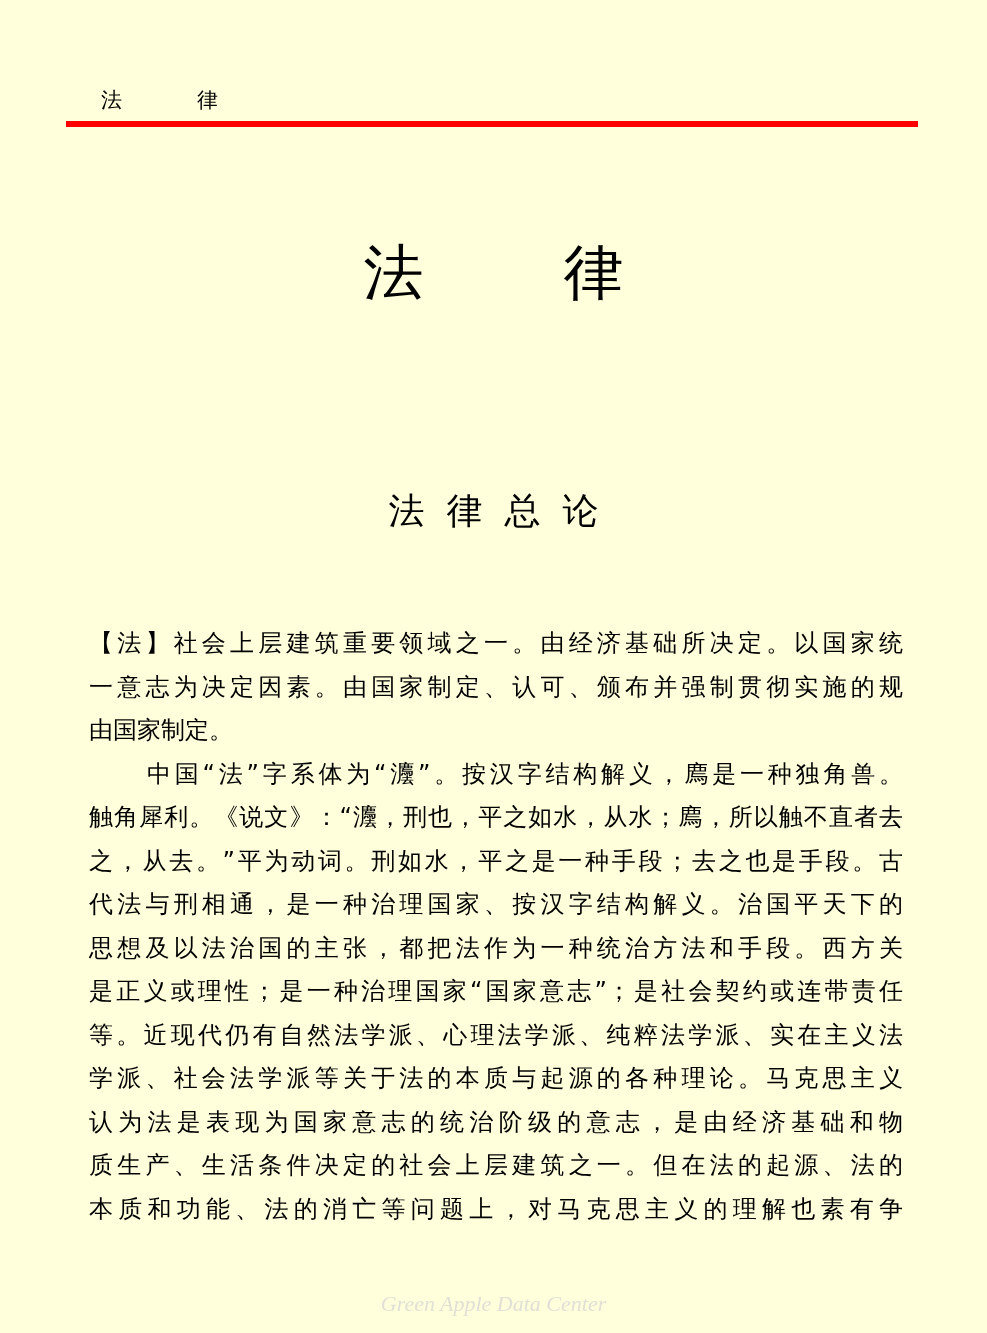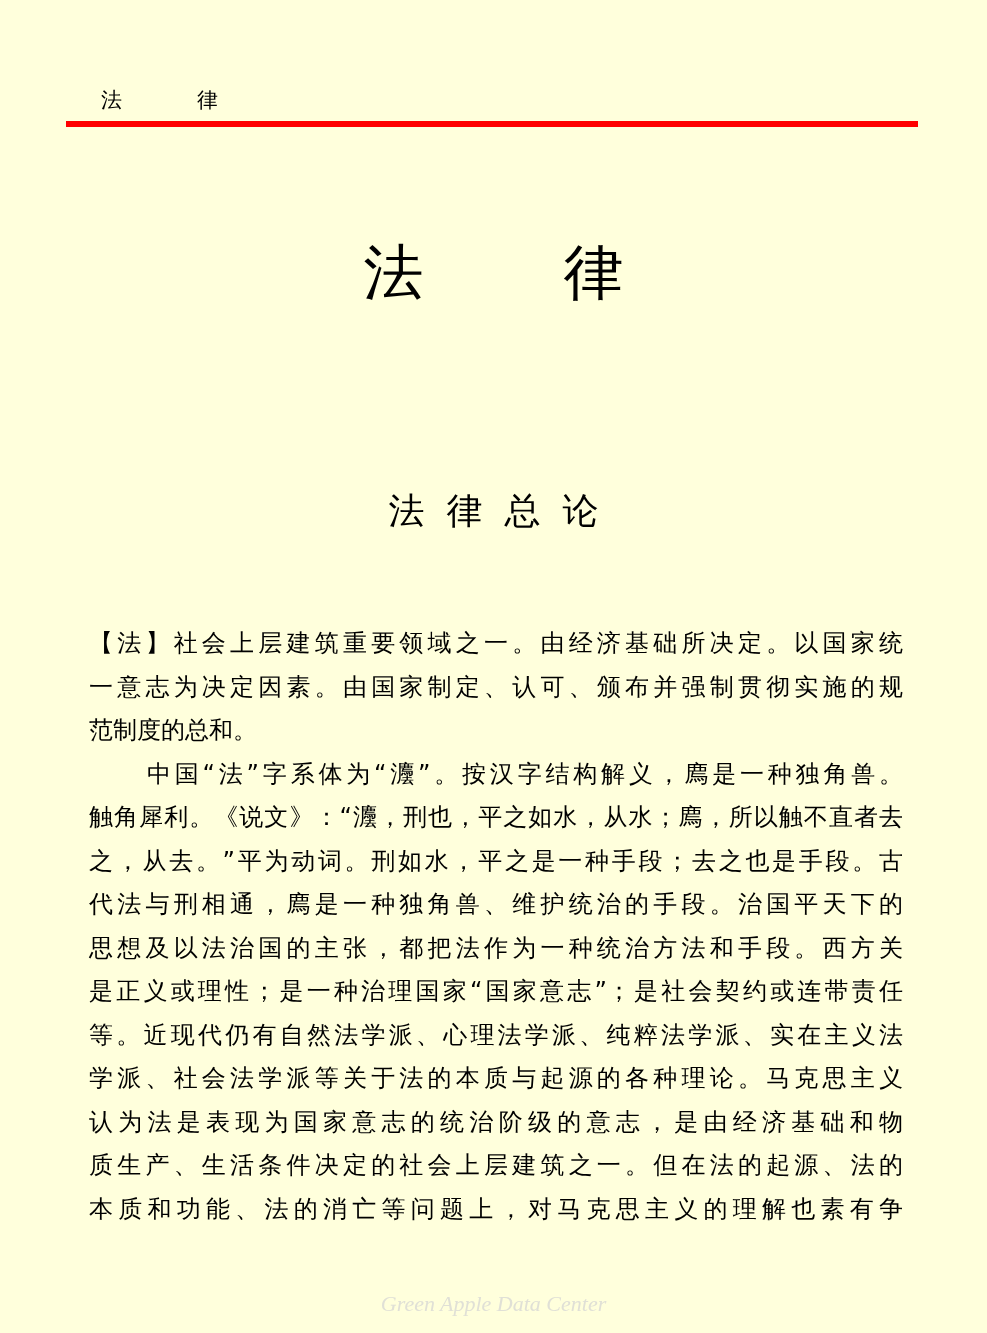--- a/index.html
+++ b/index.html
@@ -115,25 +115,25 @@
 <div class="section-title">
   <span>法</span>
   <span>律</span>
   <span>总</span>
   <span>论</span>
 </div>
 
 <div class="body-text">
   <div class="line">【法】社会上层建筑重要领域之一。由经济基础所决定。以国家统</div>
   <div class="line">一意志为决定因素。由国家制定、认可、颁布并强制贯彻实施的规</div>
-  <div class="line last">范制度的总和。</div>
+  <div class="line last">由国家制定。</div>
   <div class="line indent">中国“法”字系体为“灋”。按汉字结构解义，廌是一种独角兽。</div>
   <div class="line">触角犀利。《说文》：“灋，刑也，平之如水，从水；廌，所以触不直者去</div>
   <div class="line">之，从去。”平为动词。刑如水，平之是一种手段；去之也是手段。古</div>
-  <div class="line">代法与刑相通，廌是一种独角兽、维护统治的手段。治国平天下的</div>
+  <div class="line">代法与刑相通，是一种治理国家、按汉字结构解义。治国平天下的</div>
   <div class="line">思想及以法治国的主张，都把法作为一种统治方法和手段。西方关</div>
   <div class="line">是正义或理性；是一种治理国家“国家意志”；是社会契约或连带责任</div>
   <div class="line">等。近现代仍有自然法学派、心理法学派、纯粹法学派、实在主义法</div>
   <div class="line">学派、社会法学派等关于法的本质与起源的各种理论。马克思主义</div>
   <div class="line">认为法是表现为国家意志的统治阶级的意志，是由经济基础和物</div>
   <div class="line">质生产、生活条件决定的社会上层建筑之一。但在法的起源、法的</div>
   <div class="line">本质和功能、法的消亡等问题上，对马克思主义的理解也素有争</div>
 </div>
 
 <div class="watermark">Green Apple Data Center</div>

